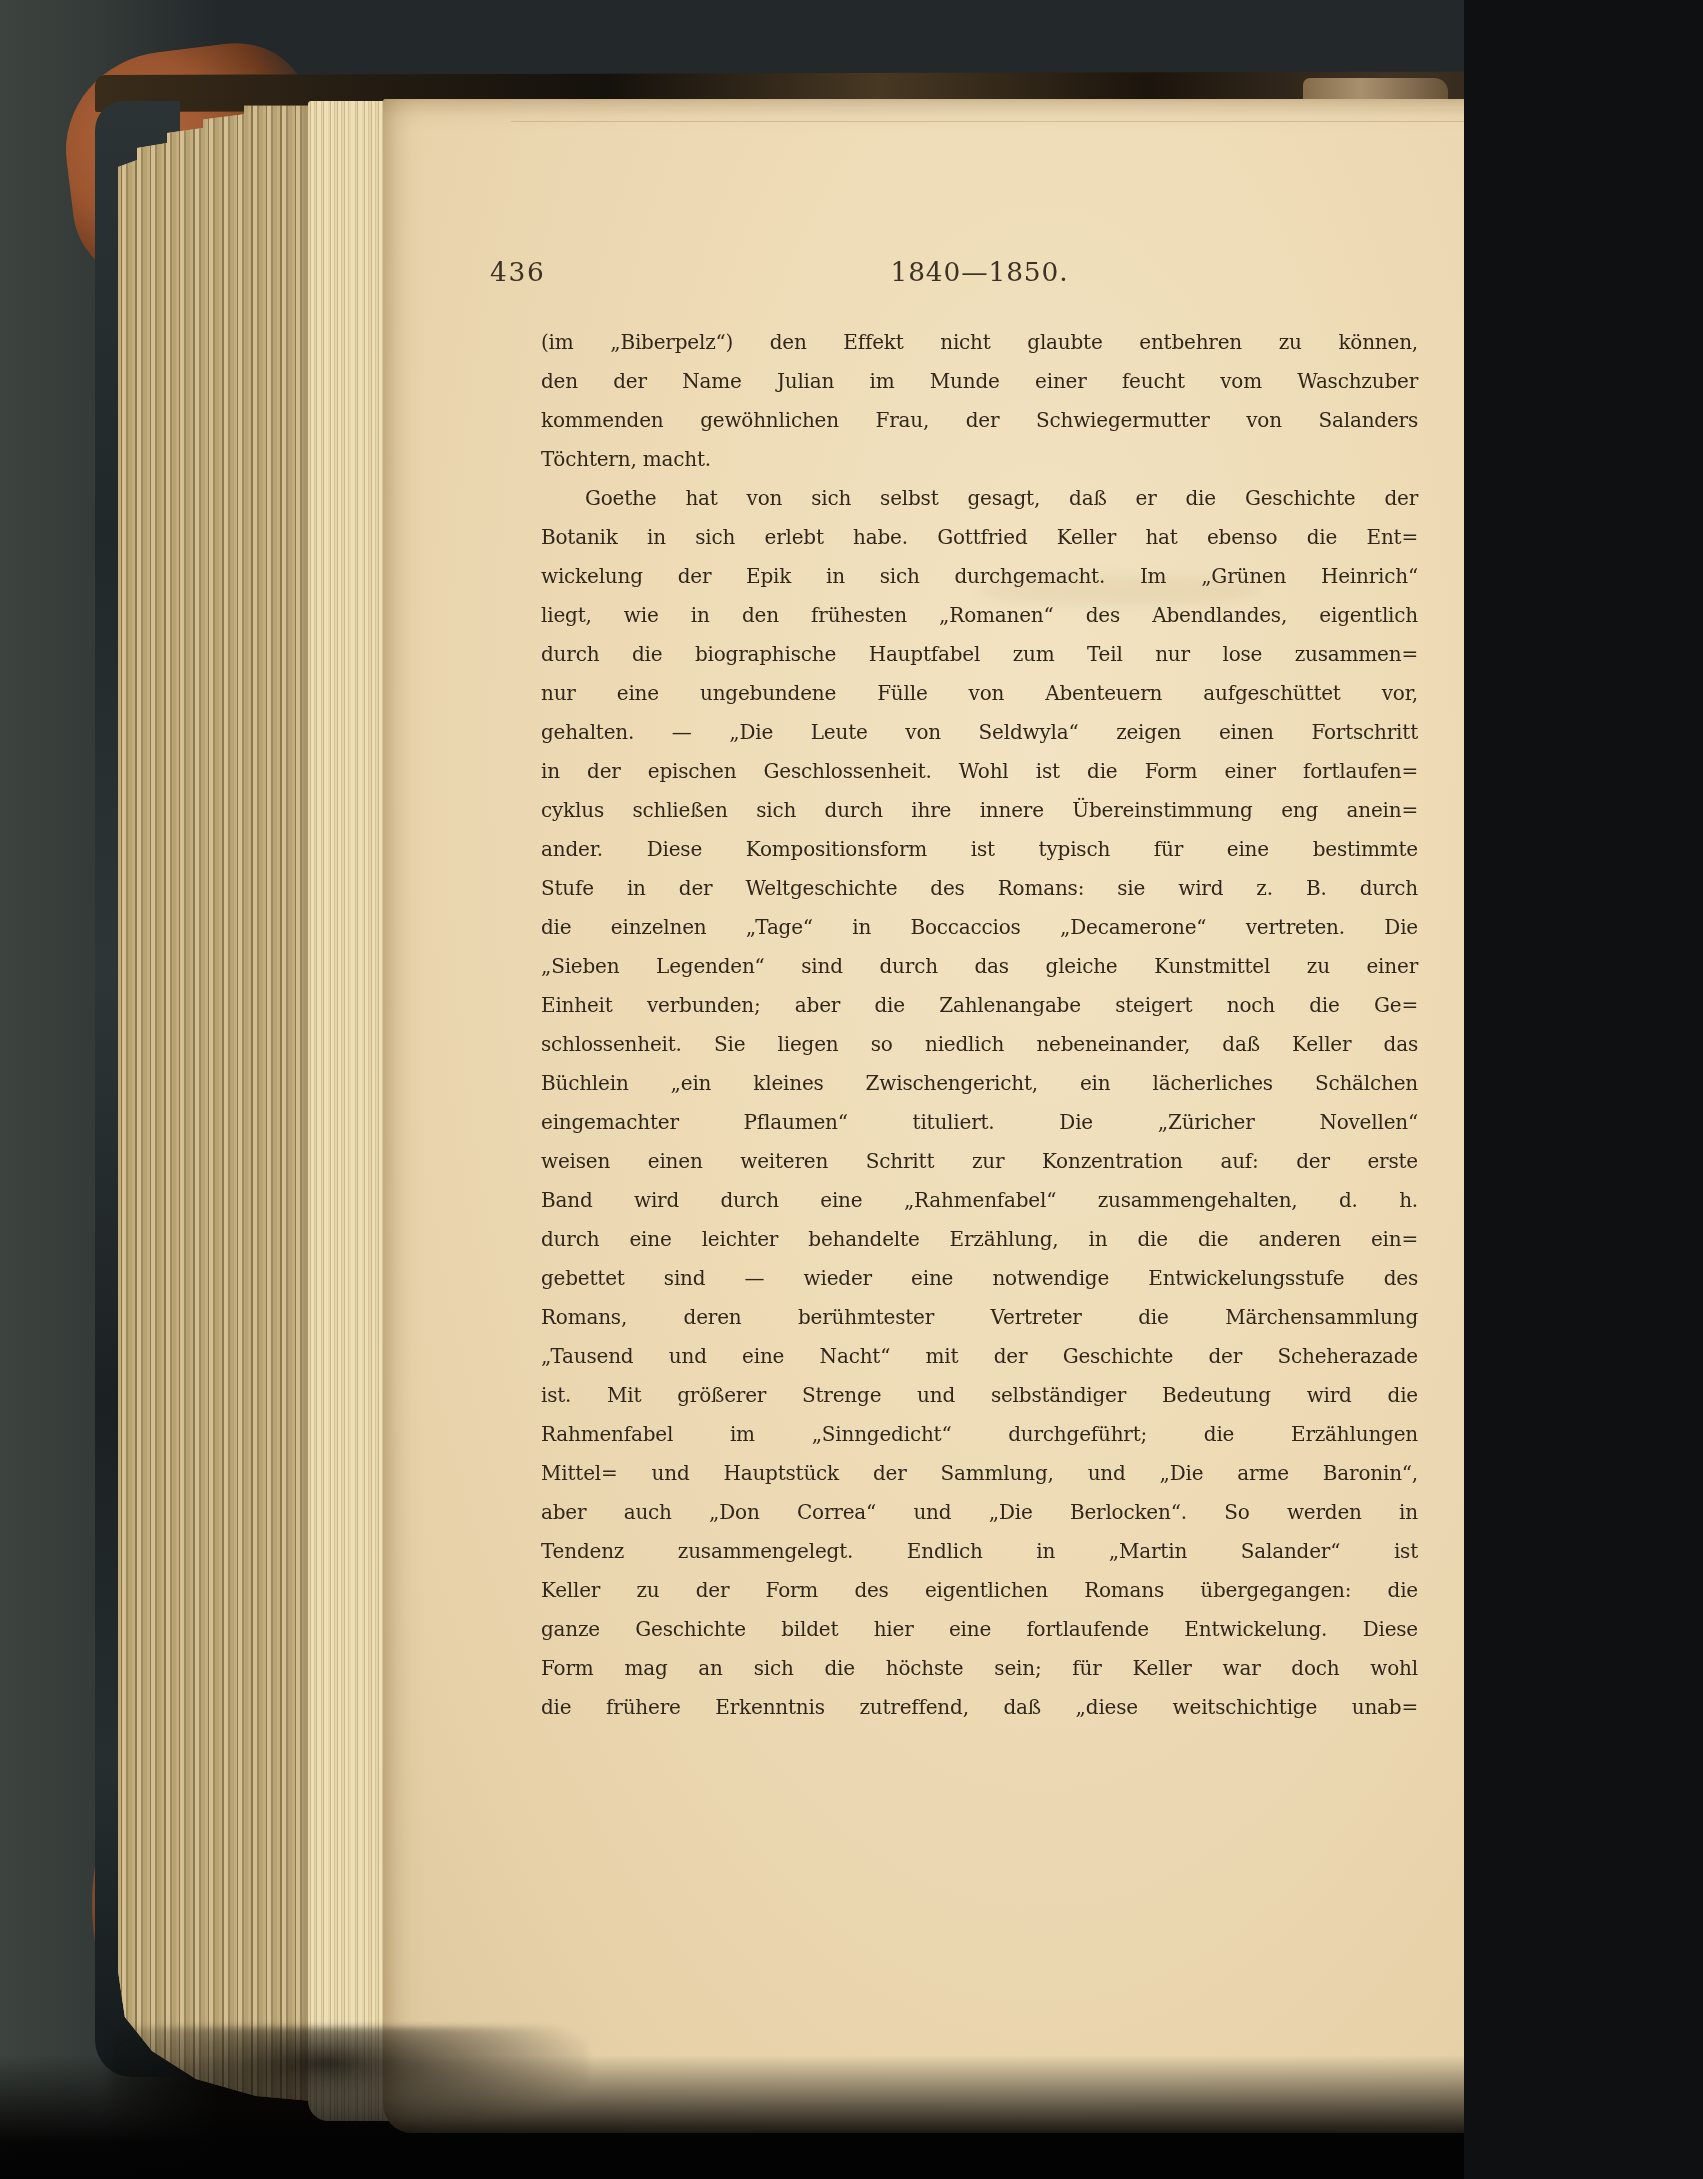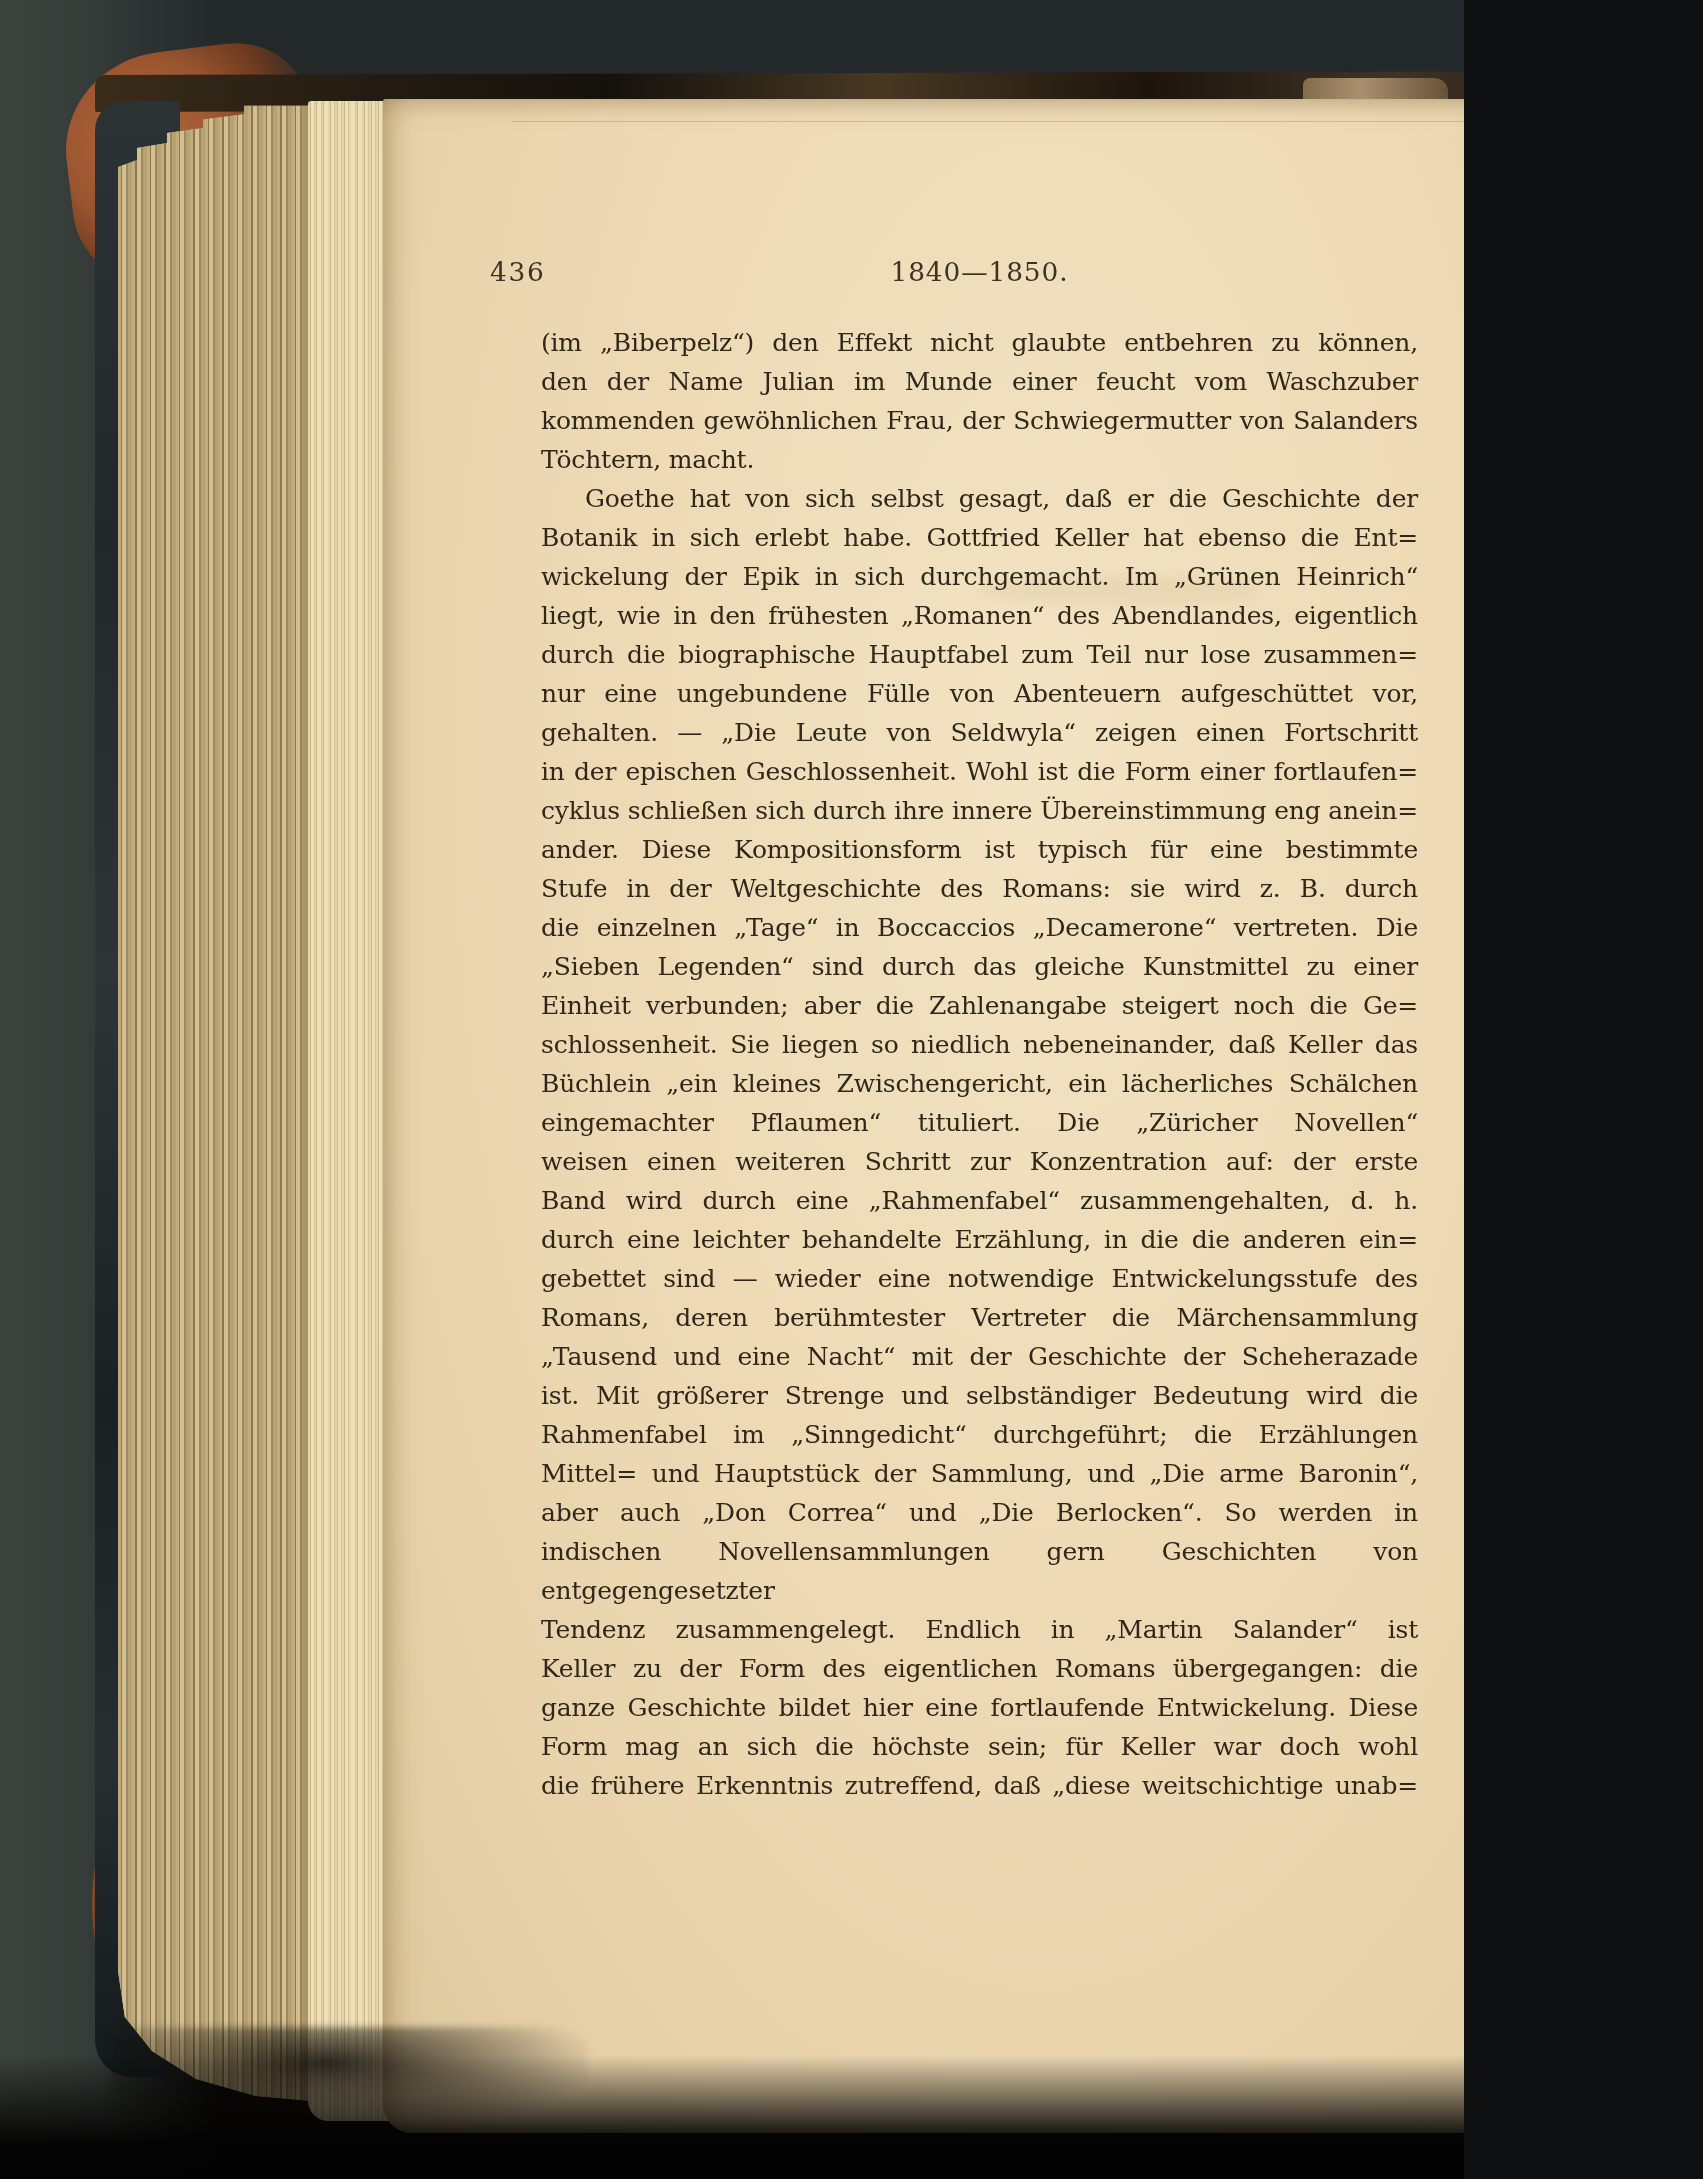--- a/index.html
+++ b/index.html
@@ -87,21 +87,21 @@
   #stack-bottom-shadow{left:111px;top:2027px;width:477px;height:102px;
     background:radial-gradient(ellipse at 45% 35%,rgba(10,8,6,.85),rgba(10,8,6,0) 75%);
     filter:blur(3.4px);}
   
   #folio{left:490px;top:256px;width:102px;font-size:26.4px;color:#3e3225;
     letter-spacing:1.7px;}
   #running-header{left:541px;top:256px;width:877px;text-align:center;
     font-size:26.4px;color:#3e3225;letter-spacing:0.9px;}
   
   #text-block{left:541px;top:323px;width:877px;color:#30261a;
-    font-size:25px;line-height:39px;letter-spacing:-0.2px;}
+    font-size:20px;line-height:39px;letter-spacing:-0.2px;}
   #text-block .line{text-align:justify;text-align-last:justify;white-space:normal;}
   #text-block .line.last{text-align-last:left;}
   #text-block .line.indent{text-indent:44px;}
 </style>
 </head>
 <body>
 
 <div id="canvas">
   <div class="abs" id="bg-left"></div>
   <div class="abs" id="cover-corner"></div>
@@ -147,21 +147,20 @@
       <div class="line">weisen einen weiteren Schritt zur Konzentration auf: der erste</div>
       <div class="line">Band wird durch eine „Rahmenfabel“ zusammengehalten, d. h.</div>
       <div class="line">durch eine leichter behandelte Erzählung, in die die anderen ein=</div>
       <div class="line">gebettet sind — wieder eine notwendige Entwickelungsstufe des</div>
       <div class="line">Romans, deren berühmtester Vertreter die Märchensammlung</div>
       <div class="line">„Tausend und eine Nacht“ mit der Geschichte der Scheherazade</div>
       <div class="line">ist. Mit größerer Strenge und selbständiger Bedeutung wird die</div>
       <div class="line">Rahmenfabel im „Sinngedicht“ durchgeführt; die Erzählungen</div>
       <div class="line">Mittel= und Hauptstück der Sammlung, und „Die arme Baronin“,</div>
       <div class="line">aber auch „Don Correa“ und „Die Berlocken“. So werden in</div>
-      <div class="line">indischen Novellensammlungen gern Geschichten von entgegengesetzter</div>
       <div class="line">Tendenz zusammengelegt. Endlich in „Martin Salander“ ist</div>
       <div class="line">Keller zu der Form des eigentlichen Romans übergegangen: die</div>
       <div class="line">ganze Geschichte bildet hier eine fortlaufende Entwickelung. Diese</div>
       <div class="line">Form mag an sich die höchste sein; für Keller war doch wohl</div>
       <div class="line">die frühere Erkenntnis zutreffend, daß „diese weitschichtige unab=</div>
     </div>
 
   <div class="abs" id="stack-bottom-shadow"></div>
   <div class="abs" id="bottom-shadow"></div>
 </div>

